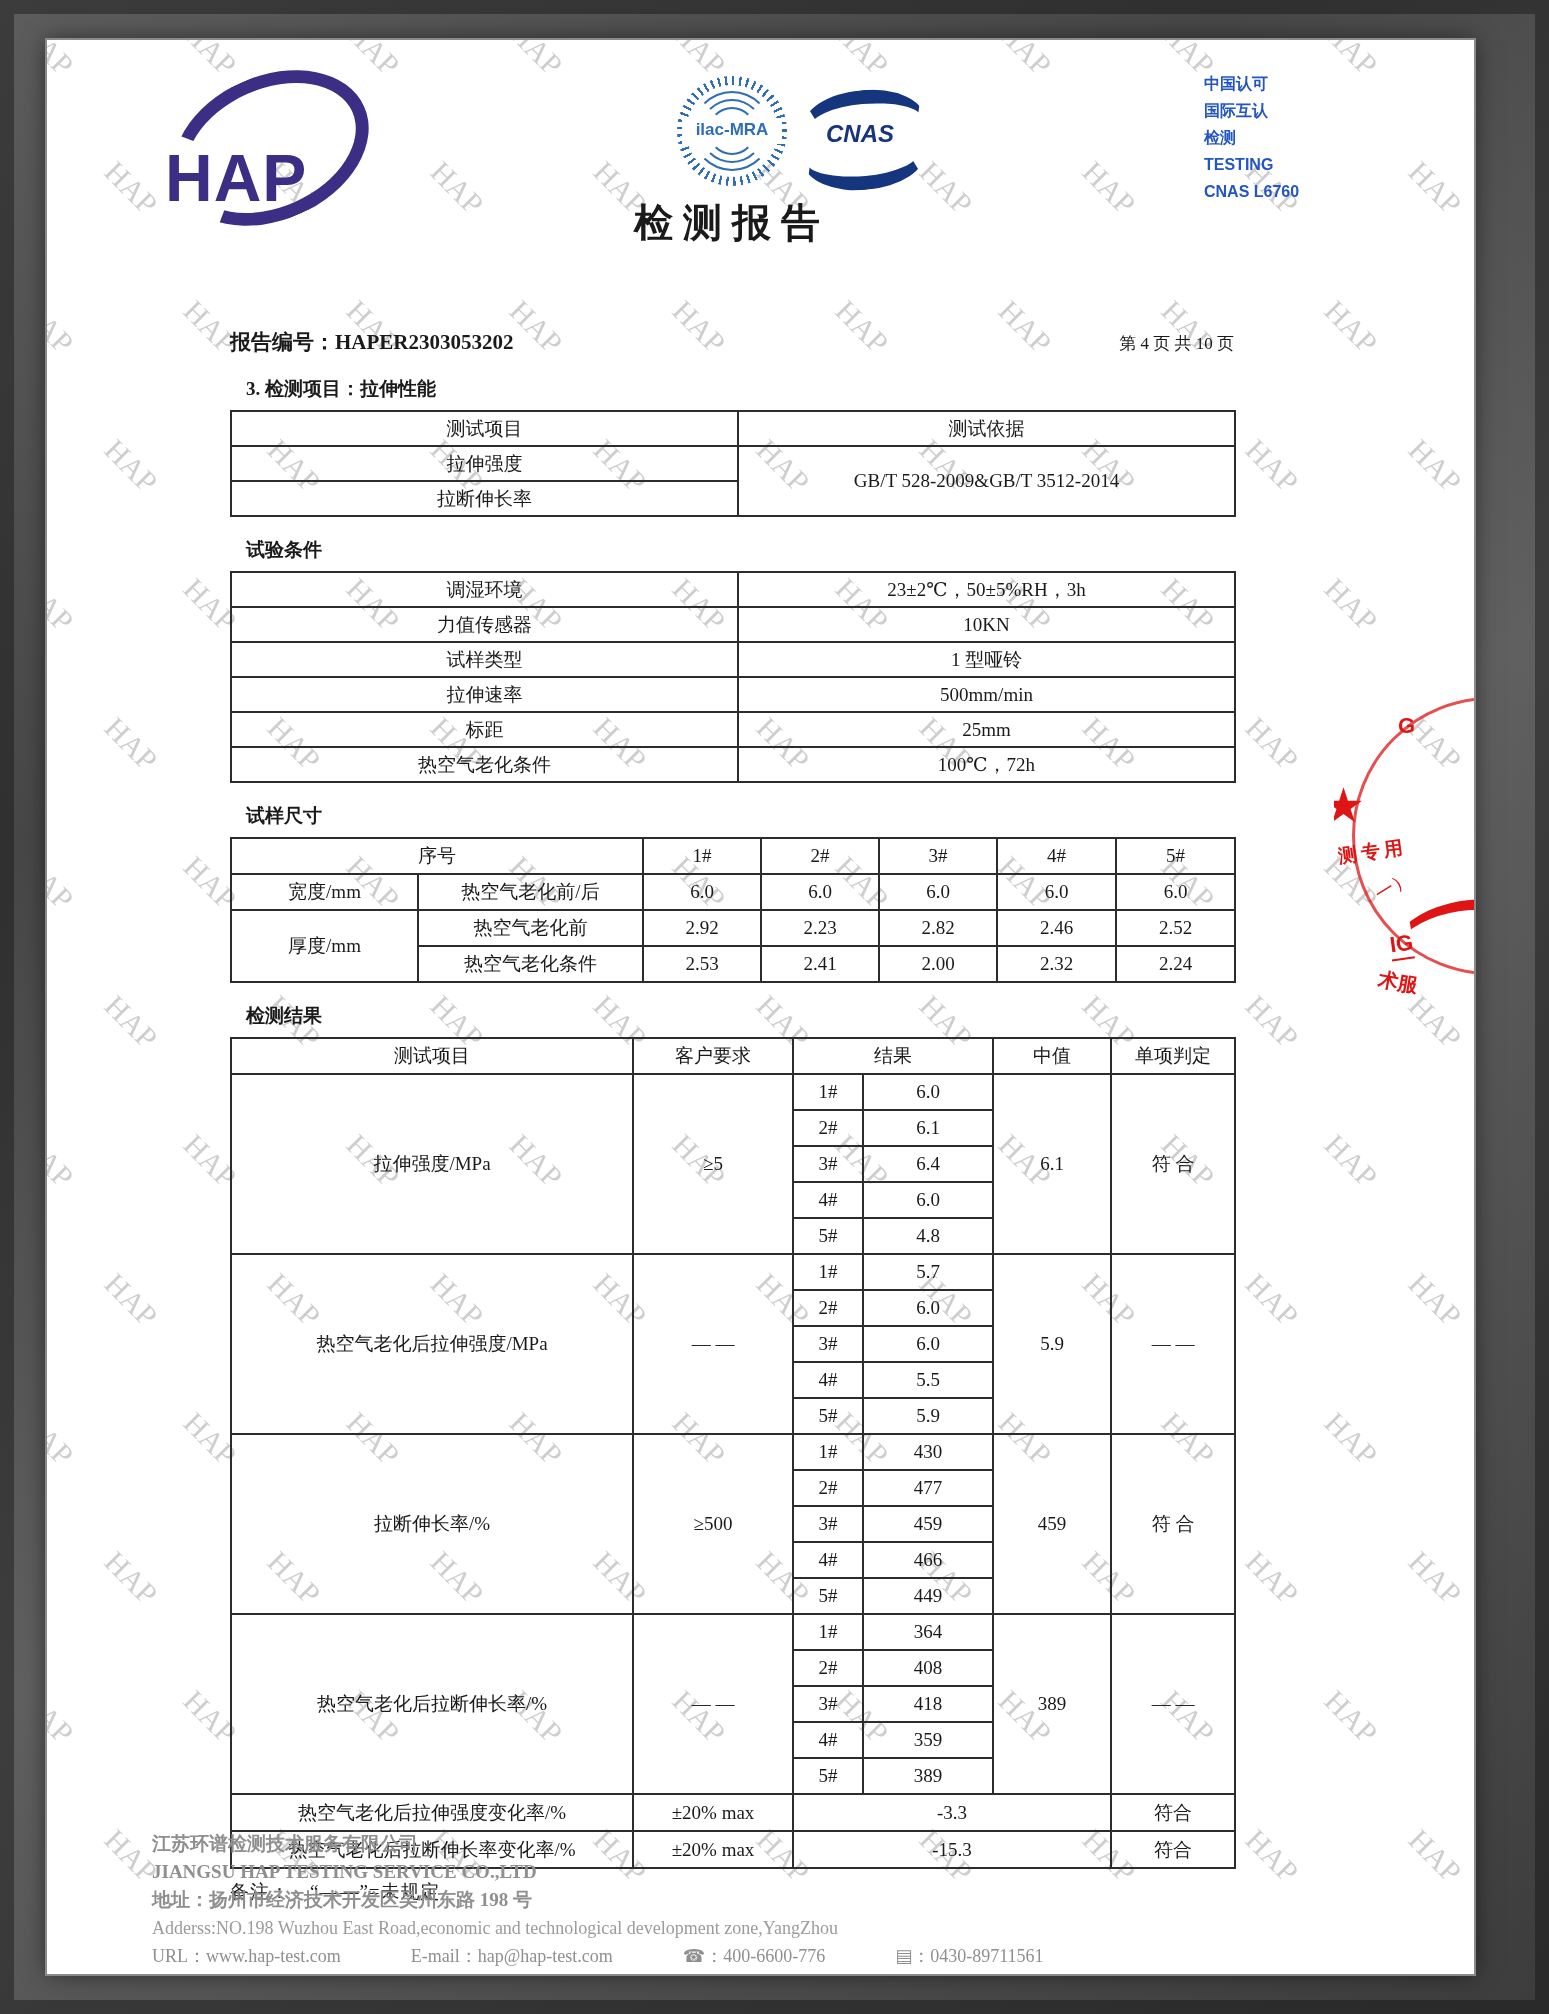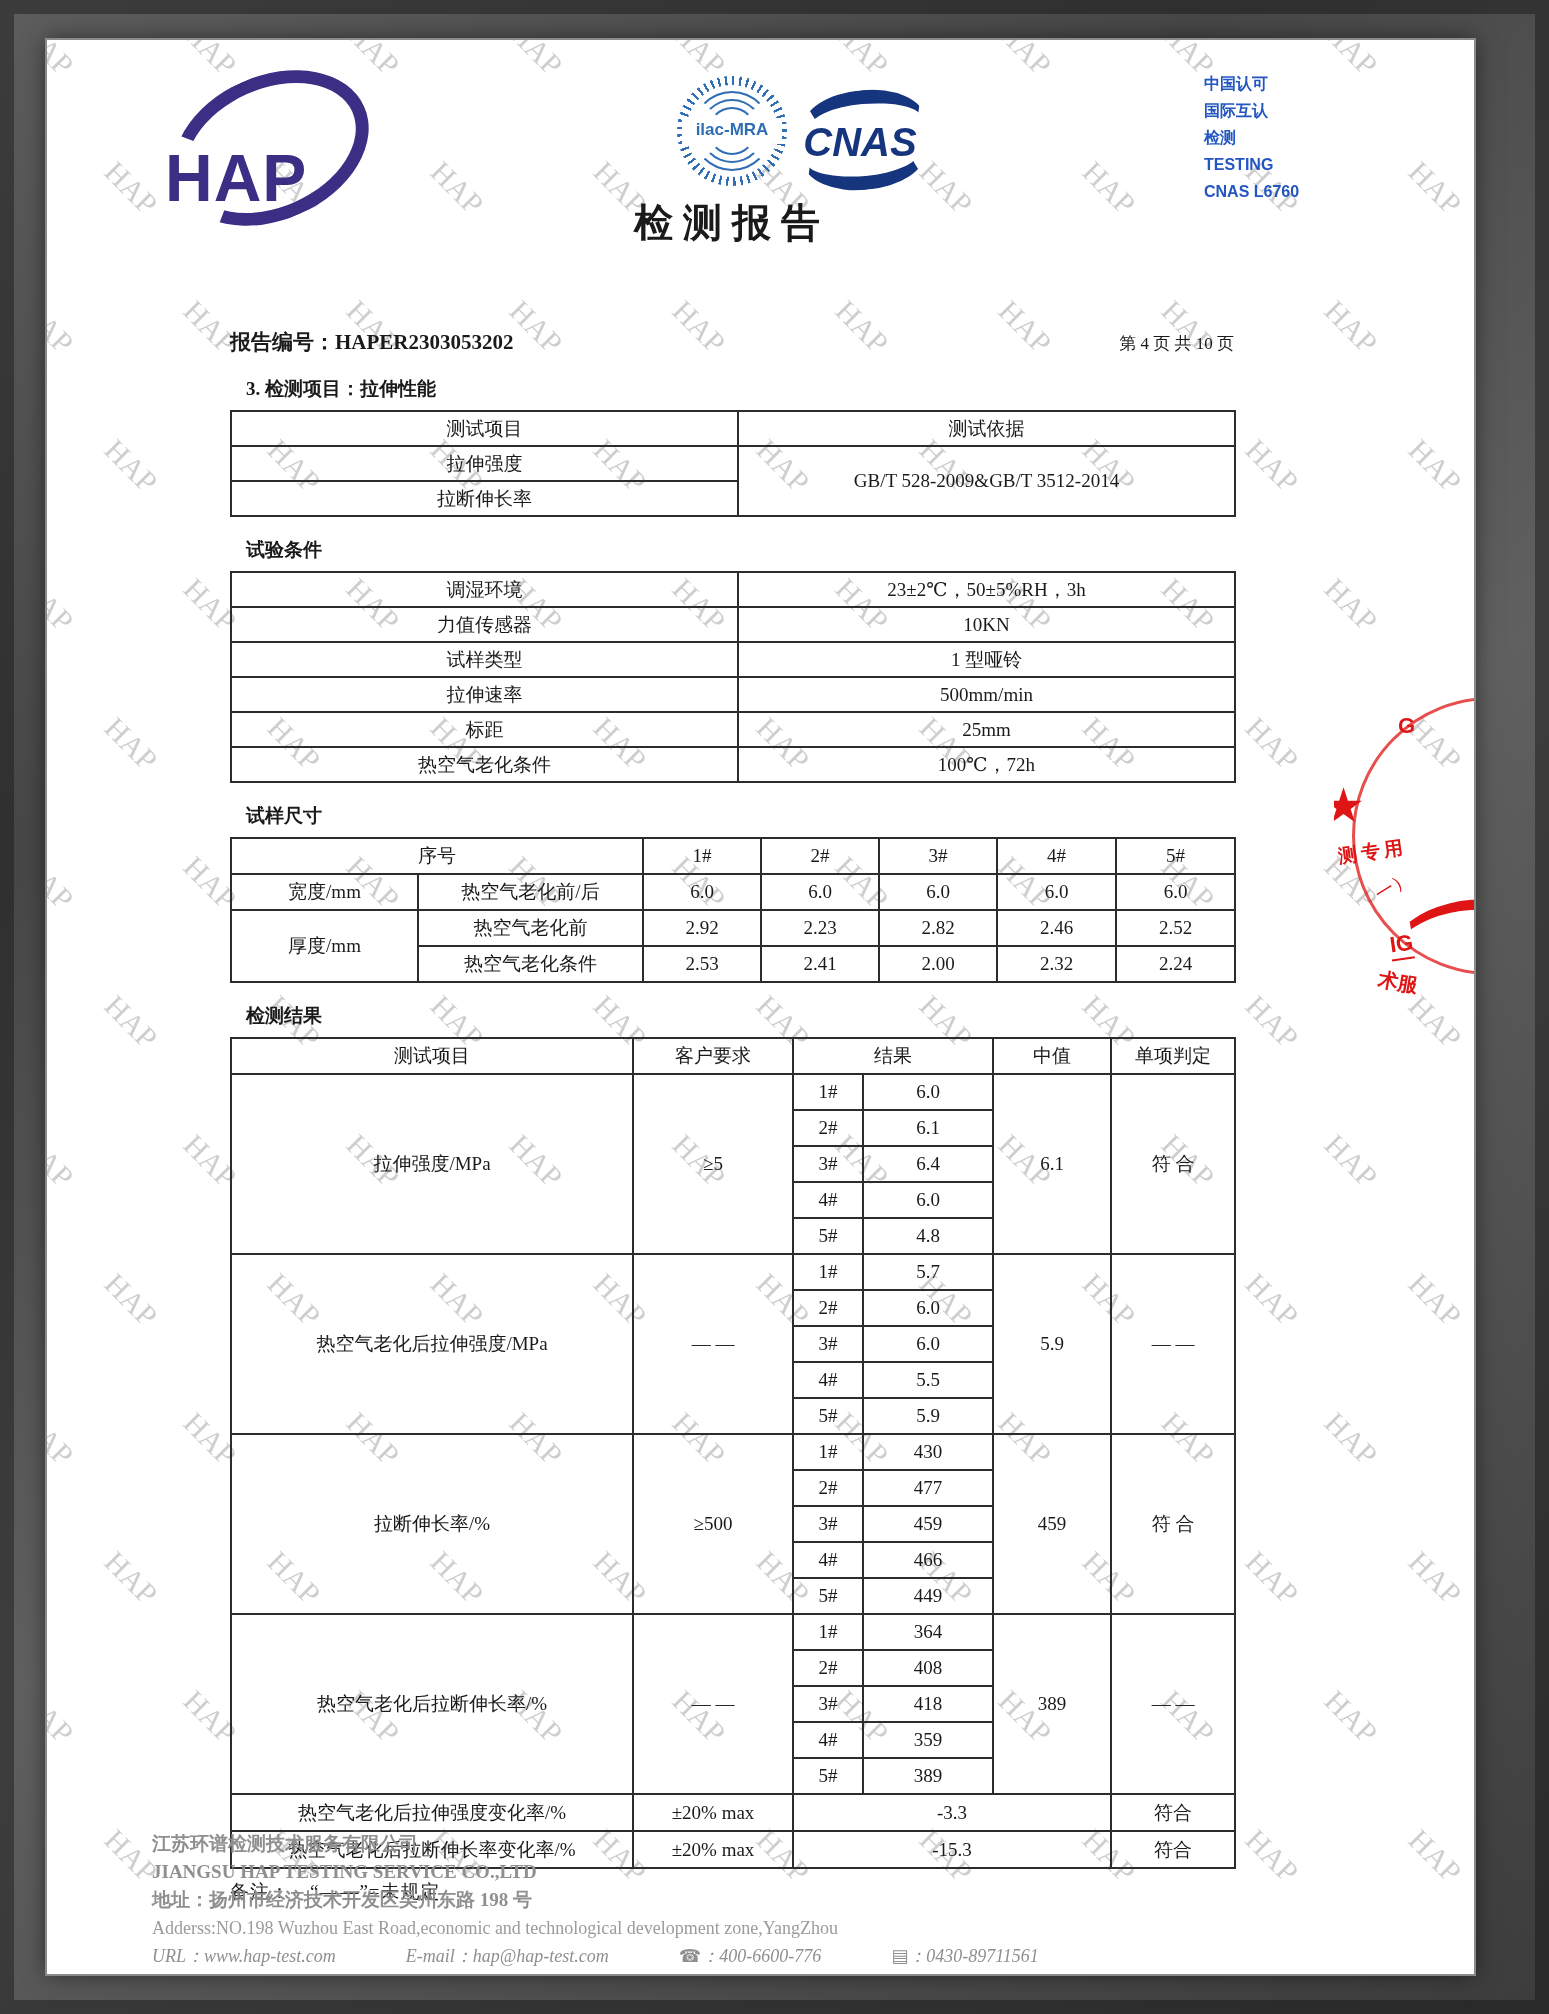--- a/index.html
+++ b/index.html
@@ -43,21 +43,21 @@
 
   .cnas{position:absolute;left:748px;top:50px;width:130px;height:102px;z-index:2;}
   .cnas-top{position:absolute;left:8px;top:0;width:112px;height:52px;border-radius:50%;
     border-top:14px solid var(--cnas_navy);border-left:7px solid transparent;border-right:3px solid transparent;
     transform:rotate(-5deg);}
   .cnas-bot{position:absolute;left:8px;bottom:2px;width:112px;height:52px;border-radius:50%;
     border-bottom:14px solid var(--cnas_navy);border-left:3px solid transparent;border-right:7px solid transparent;
     transform:rotate(-5deg);}
   .cnas-label{position:absolute;left:0;width:100%;top:30px;text-align:center;
     font-family:"Liberation Sans","DejaVu Sans",sans-serif;font-style:italic;
-    font-weight:bold;font-size:40px;letter-spacing:0px;color:var(--cnas_navy);}
+    font-weight:bold;font-size:24px;letter-spacing:0px;color:var(--cnas_navy);}
 
   .accred{position:absolute;left:1157px;top:30px;z-index:2;
     font-family:"Liberation Sans","DejaVu Sans",sans-serif;font-weight:bold;
     font-size:16px;line-height:27px;color:var(--accreditation_blue);}
 
   .doc-title{position:absolute;left:183px;top:156px;width:1004px;text-align:center;z-index:2;
     font-size:39px;font-weight:bold;letter-spacing:10px;}
 
   
   .content{position:absolute;left:183px;top:288px;width:1004px;z-index:2;}
@@ -75,21 +75,21 @@
   .t4 .sub td{height:34px;}
   .t4 .chg td{height:35px;}
   .note{font-size:19px;margin:10px 0 0 0;letter-spacing:1px;}
 
   
   .footer{position:absolute;left:105px;top:1790px;width:1260px;z-index:2;
     color:var(--footer_gray);font-size:19px;line-height:28px;}
   .footer .b{font-weight:bold;}
   .footer .en{font-size:18px;font-weight:normal;color:#9b9b9b;}
   .url-line{display:flex;gap:0;align-items:baseline;font-size:18px;}
-  .url-line .seg{margin-right:70px;white-space:nowrap;font-style:italic;}
+  .url-line .seg{margin-right:70px;white-space:nowrap;}
   .f-icon{display:inline-block;font-family:"DejaVu Sans",sans-serif;color:#8f8f8f;}
 
   
   .stamp{position:absolute;right:0;top:645px;width:140px;height:318px;overflow:hidden;z-index:3;color:var(--stamp_red);}
   .stamp>div{position:absolute;}
   .st-circle{left:18px;top:12px;width:272px;height:272px;border:3px solid var(--stamp_red);border-radius:50%;opacity:.75;}
   .st-g{left:64px;top:28px;font-family:"Liberation Sans",sans-serif;font-weight:bold;font-size:22px;}
   .st-star{left:-12px;top:92px;font-size:48px;font-family:"DejaVu Sans",sans-serif;}
   .st-zy{left:4px;top:154px;font-weight:bold;font-size:19px;letter-spacing:4px;transform:rotate(-8deg);}
   .st-yi{left:40px;top:188px;font-size:19px;transform:rotate(-32deg);}

